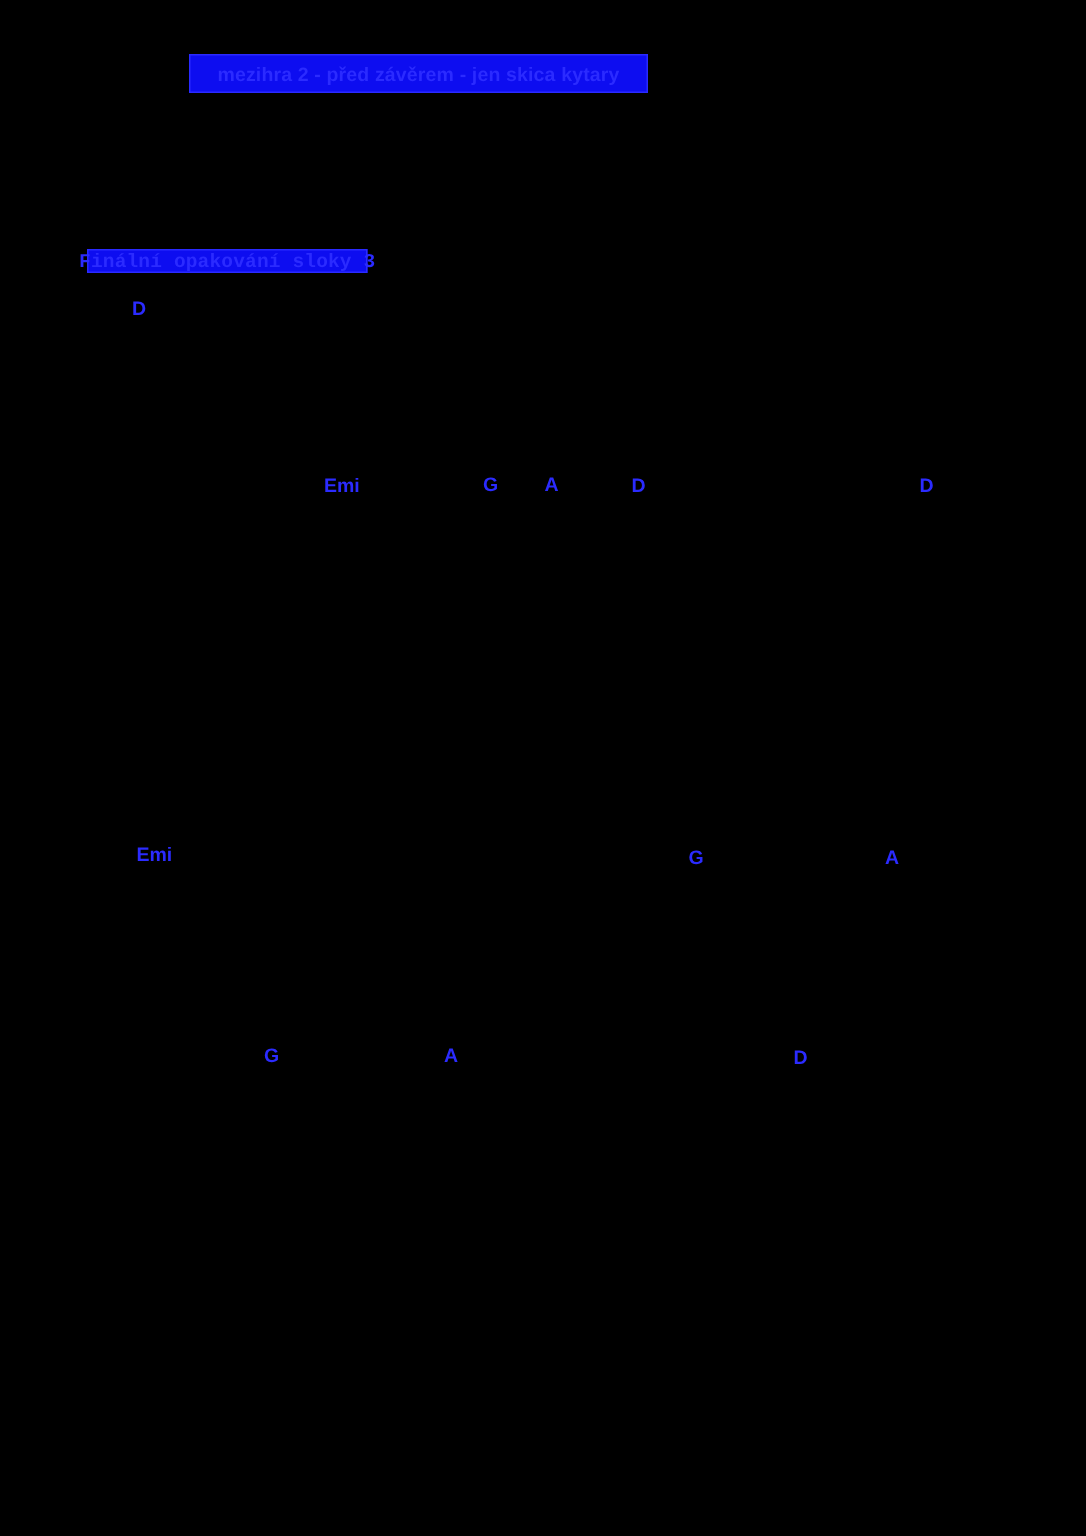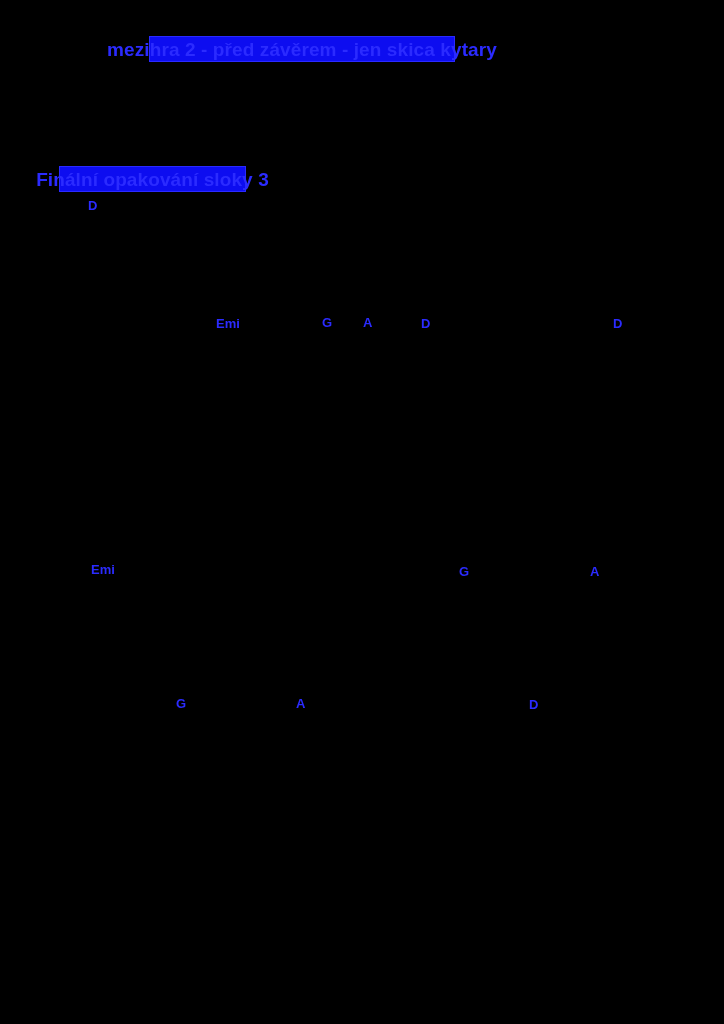--- a/index.html
+++ b/index.html
@@ -15,49 +15,48 @@
     overflow: hidden;
     font-family: "Liberation Sans", sans-serif;
   }
   .section-box {
     position: absolute;
     box-sizing: border-box;
     border: 1px solid #2a2aff;
     background: #0d0df0;
     color: #2b2bff;
     font-weight: bold;
-    font-size: 19px;
+    font-size: 13px;
     line-height: 1;
     display: flex;
     align-items: center;
     justify-content: center;
     padding: 0 8px;
     white-space: nowrap;
     letter-spacing: 0.1px;
-    margin-left: 23px;
   }
   .chord {
     position: absolute;
     color: #2b2bff;
     font-weight: bold;
     font-size: 13px;
     line-height: 1;
     white-space: nowrap;
   }
 </style>
 </head>
 <body>
 
 <div id="page">
 
   <div class="section-box" style="left:126px; top:36px; width:306px; height:26px;">
     <span>mezihra 2 - před závěrem - jen skica kytary</span>
   </div>
 
-  <div class="section-box" style="left:36px; top:166px; width:187px; height:26px;">
+  <div class="section-box" style="left:58px; top:166px; width:187px; height:16px;font-family:Liberation Mono, monospace;">
     <span>Finální opakování sloky 3</span>
   </div>
 
   <div class="chord" style="left:88px; top:199px;">D</div>
   <div class="chord" style="left:216px; top:317px;">Emi</div>
   <div class="chord" style="left:322px; top:316px;">G</div>
   <div class="chord" style="left:363px; top:316px;">A</div>
   <div class="chord" style="left:421px; top:317px;">D</div>
   <div class="chord" style="left:613px; top:317px;">D</div>
   <div class="chord" style="left:91px; top:563px;">Emi</div>

